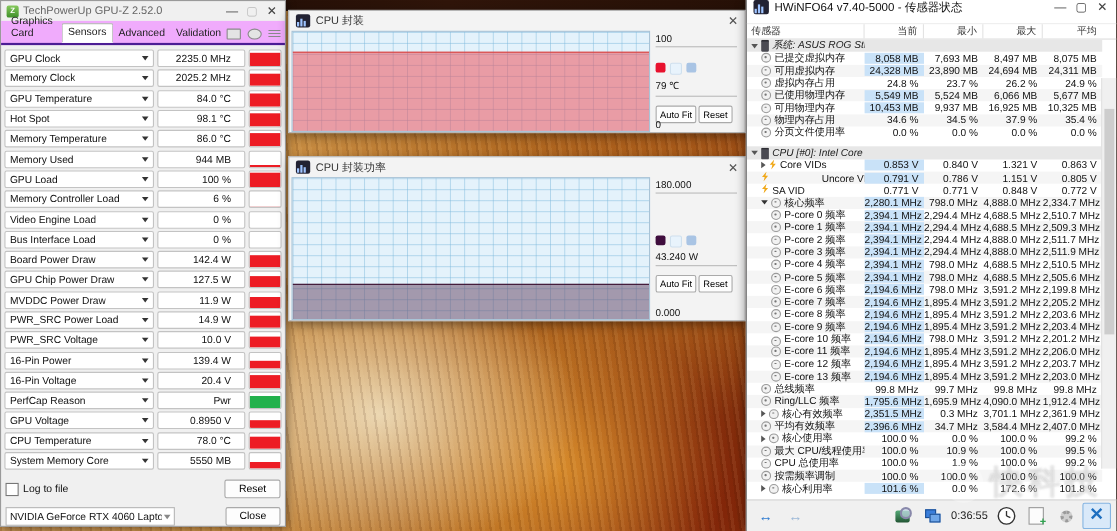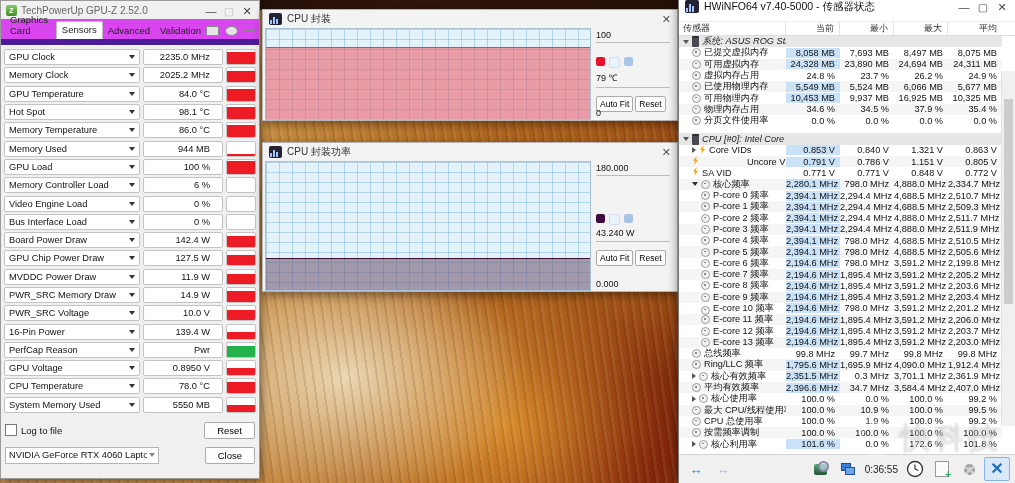--- a/index.html
+++ b/index.html
@@ -24,21 +24,21 @@
   .tri-down{width:0;height:0;border-left:3.5px solid transparent;border-right:3.5px solid transparent;border-top:4px solid #333}
   .tri-right{width:0;height:0;border-top:3.5px solid transparent;border-bottom:3.5px solid transparent;border-left:4px solid #555}
 
   
   .gpuz{position:absolute;left:0;top:0;width:260px;height:479px;background:#f0f0f0;
         border:1px solid #9a9a9a;box-sizing:border-box;box-shadow:2px 2px 8px rgba(0,0,0,.45)}
   .gz-title{height:17px;display:flex;align-items:center;gap:4px;padding:1px 5px 0}
   .gz-ico{width:11px;height:11px;border-radius:2px;background:linear-gradient(#86c95c,#3f8f2a);
           color:#fff;font-size:7px;font-weight:bold;text-align:center;line-height:11px}
   .gz-title-text{flex:1;color:#666;font-size:10px}
-  .gz-tabs{height:20px;display:flex;align-items:flex-end;padding:0 4px;border-bottom:6px solid #4c1d95;background:#d946ef}
+  .gz-tabs{height:20px;display:flex;align-items:flex-end;padding:0 4px;border-bottom:2px solid #4c1d95;background:#f0abfc}
   .gz-tab{font-size:9.5px;padding:2px 5px 3px;color:#222}
   .gz-tab.active{background:#fff;border:1px solid #bbb;border-bottom:1px solid #fff;border-radius:2px 2px 0 0}
   .gz-tabicons{margin-left:auto;display:flex;gap:6px;align-items:center;padding-bottom:3px}
   .gz-ticon{width:11px;height:8px;border:1px solid #8a8a8a;border-radius:1px;background:#e4e4e4}
   .gz-ticon.lines{border:none;width:11px;height:9px;background:repeating-linear-gradient(#8a8a8a 0 1px,transparent 1px 3px)}
   .gz-rows{padding:3px 3px 0}
   .srow{display:flex;height:18.3px;align-items:center;gap:3px}
   .sr-label{width:126px;height:14px;background:#fff;border:1px solid #c3c3c3;border-radius:2px;
             font-size:9.3px;display:flex;align-items:center;padding:0 4px;gap:3px}
   .sr-label span.txt{white-space:nowrap;overflow:hidden}
@@ -278,21 +278,21 @@
           <span class="txt">MVDDC Power Draw</span>
           <span class="tri-down"></span>
         </div>
         <div class="sr-val">11.9 W</div>
         <div class="sr-bar">
           <div class="bar-fill jag" style="height: 68%; background: rgb(237, 28, 36);"></div>
         </div>
       </div>
       <div class="srow">
         <div class="sr-label">
-          <span class="txt">PWR_SRC Memory Draw</span>
+          <span class="txt">PWR_SRC Power Load</span>
           <span class="tri-down"></span>
         </div>
         <div class="sr-val">14.9 W</div>
         <div class="sr-bar">
           <div class="bar-fill jag" style="height: 80%; background: rgb(237, 28, 36);"></div>
         </div>
       </div>
       <div class="srow">
         <div class="sr-label">
           <span class="txt">PWR_SRC Voltage</span>
@@ -308,20 +308,30 @@
           <span class="txt">16-Pin Power</span>
           <span class="tri-down"></span>
         </div>
         <div class="sr-val">139.4 W</div>
         <div class="sr-bar">
           <div class="bar-fill" style="height: 48%; background: rgb(237, 28, 36);"></div>
         </div>
       </div>
       <div class="srow">
         <div class="sr-label">
+          <span class="txt">16-Pin Voltage</span>
+          <span class="tri-down"></span>
+        </div>
+        <div class="sr-val">20.4 V</div>
+        <div class="sr-bar">
+          <div class="bar-fill" style="height: 85%; background: rgb(237, 28, 36);"></div>
+        </div>
+      </div>
+      <div class="srow">
+        <div class="sr-label">
           <span class="txt">PerfCap Reason</span>
           <span class="tri-down"></span>
         </div>
         <div class="sr-val">Pwr</div>
         <div class="sr-bar">
           <div class="bar-fill" style="height: 80%; background: rgb(34, 177, 76);"></div>
         </div>
       </div>
       <div class="srow">
         <div class="sr-label">
@@ -338,21 +348,21 @@
           <span class="txt">CPU Temperature</span>
           <span class="tri-down"></span>
         </div>
         <div class="sr-val">78.0 °C</div>
         <div class="sr-bar">
           <div class="bar-fill jag" style="height: 80%; background: rgb(237, 28, 36);"></div>
         </div>
       </div>
       <div class="srow">
         <div class="sr-label">
-          <span class="txt">System Memory Used</span>
+          <span class="txt">System Memory Core</span>
           <span class="tri-down"></span>
         </div>
         <div class="sr-val">5550 MB</div>
         <div class="sr-bar">
           <div class="bar-fill" style="height: 45%; background: rgb(237, 28, 36);"></div>
         </div>
       </div>
     </div>
   <div class="gz-foot">
     <span class="gz-check"></span>

